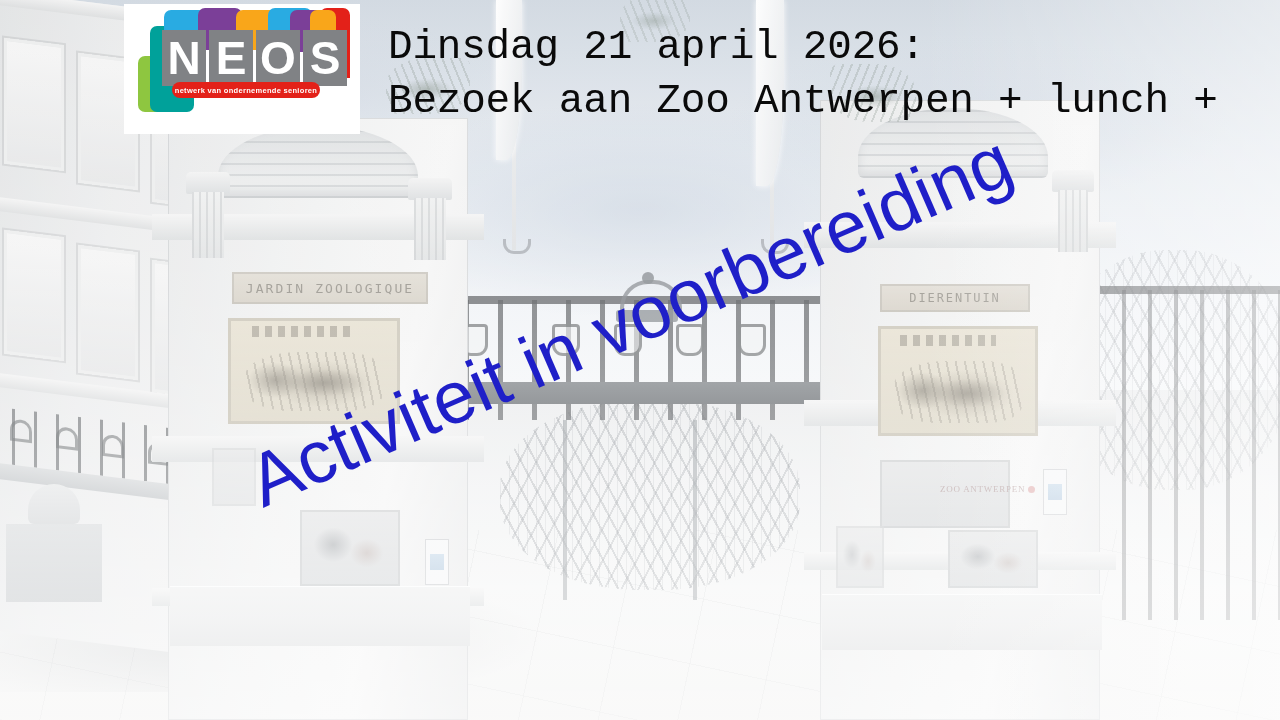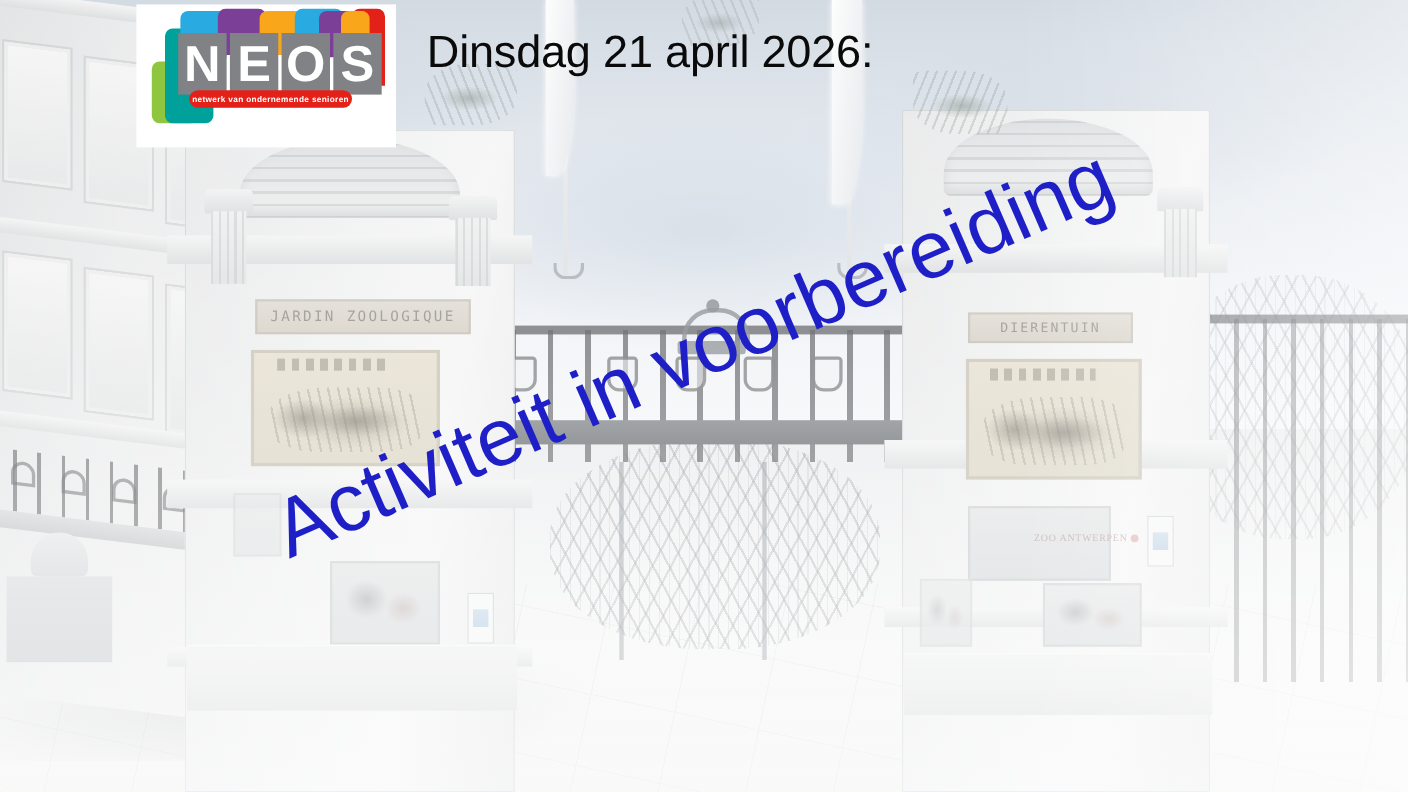--- a/index.html
+++ b/index.html
@@ -250,21 +250,21 @@
   }
   .wash-right{
     position:absolute;right:0;top:0;width:360px;height:720px;
     background:linear-gradient(90deg, rgba(255,255,255,0), rgba(255,255,255,.45));
     pointer-events:none;
   }
 
   
   .title-block{
     position:absolute;left:388px;top:20px;width:820px;
-    font-family:Liberation Sans, sans-serif;
+    font-family:Liberation Mono, monospace;
     font-size:41px;line-height:54px;color:#0a0a0a;
     letter-spacing:-.2px;
     white-space:nowrap;
   }
   .title-block .tline{display:block;}
 
   
   .logo{
     position:absolute;left:124px;top:4px;width:236px;height:130px;
     background:#ffffff;
@@ -480,17 +480,18 @@
     </div>
 
     <div class="tagline">
       <span>netwerk van ondernemende senioren</span>
     </div>
 
   </div>
 
   <div class="title-block">
     <span class="tline">Dinsdag 21 april 2026:</span>
+    <span class="tline">Bezoek aan Zoo Antwerpen + lunch +</span>
   </div>
 
   <div class="watermark">Activiteit in voorbereiding</div>
 
 </div>
 
 </body></html>

